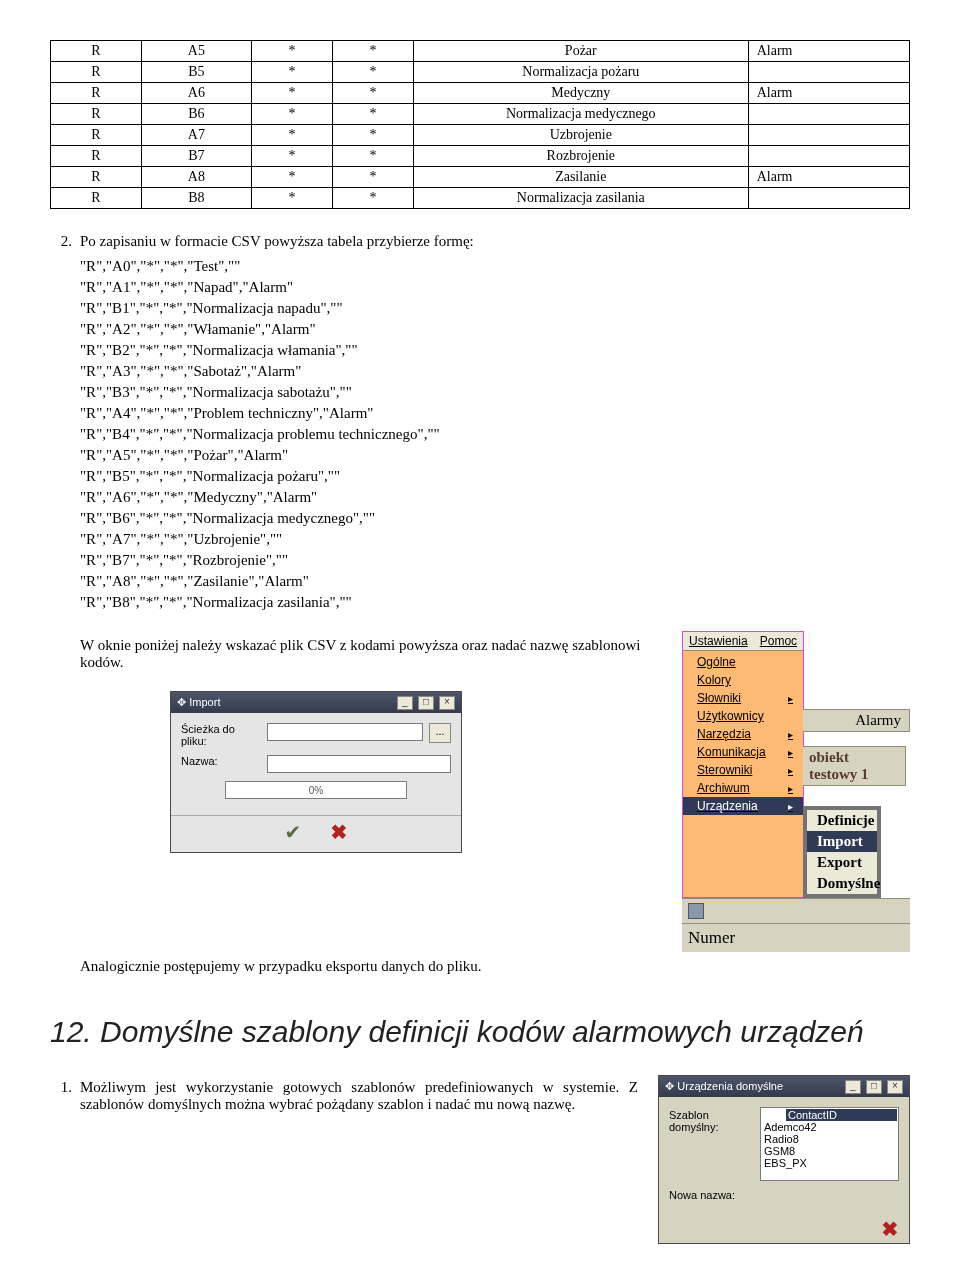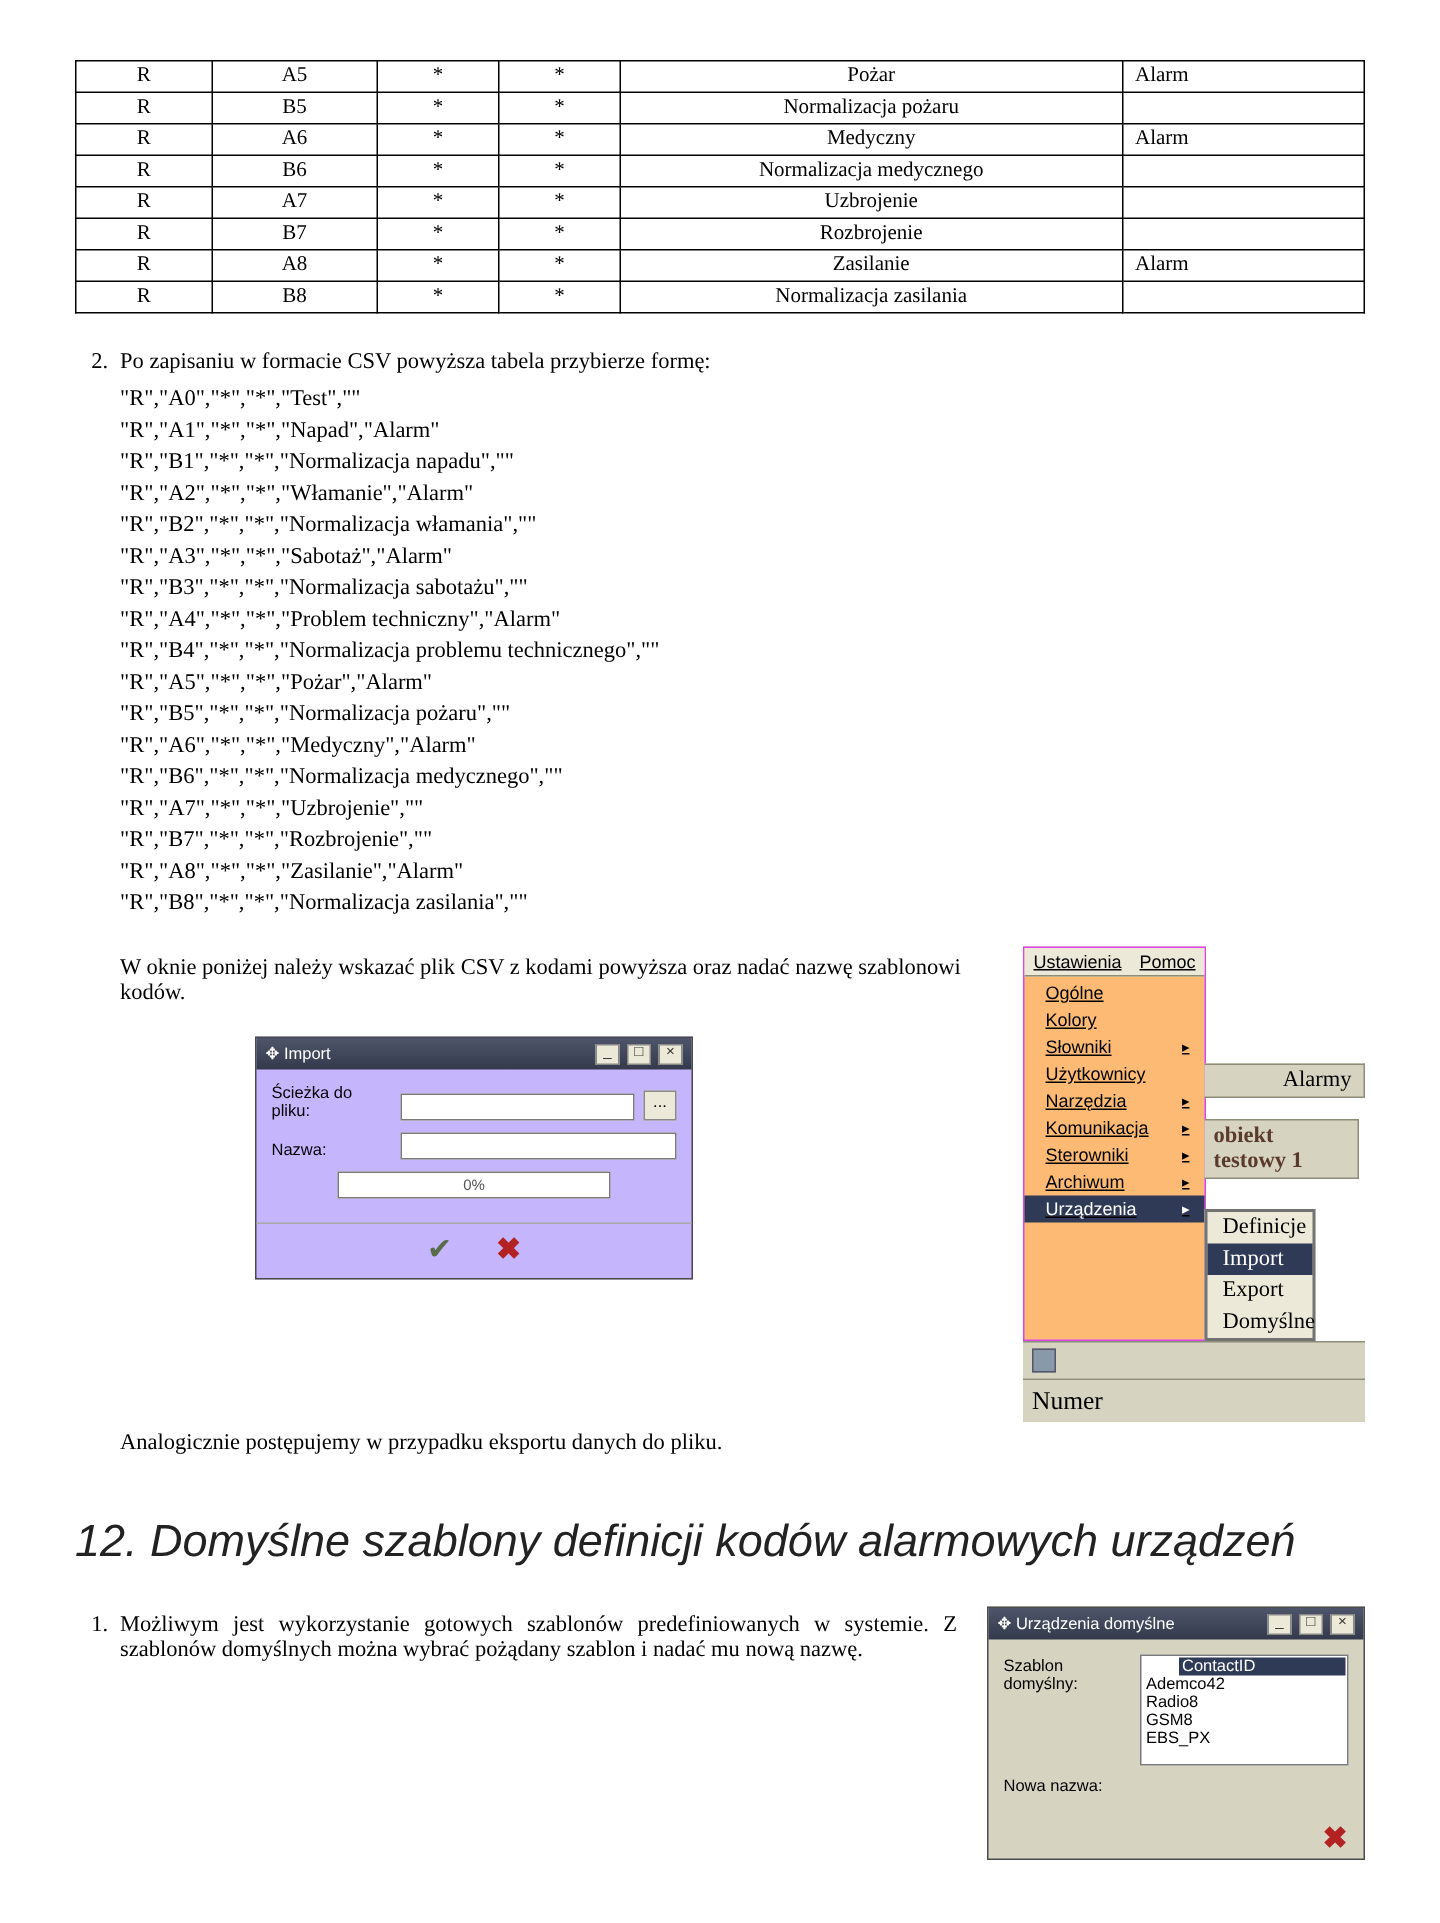--- a/index.html
+++ b/index.html
@@ -87,22 +87,23 @@
     display: flex;
     justify-content: space-between;
     align-items: center;
   }
   .menu-list .mi.selected {
     background: #2f3a57;
     color: #fff;
   }
   .submenu {
     background: #ece9d8;
-    border: 2px solid #737373;
+    border: 4px solid #737373;
     width: 110px;
+    font-weight: bold;
   }
   .submenu .mi { padding: 2px 10px; }
   .submenu .mi.selected { background: #2f3a57; color: #fff; }
   .menu-row { display: flex; }
   .floating-right {
     margin-left: -1px;
   }
   .under-label {
     text-align: right;
     padding: 2px 8px;
@@ -112,21 +113,21 @@
   }
   .sub-under { padding: 4px 6px; display:flex; align-items:center; gap:4px; background:#d6d3c0; border-top:1px solid #8d8d7a;}
   .sub-under2 { padding: 4px 6px; background:#d6d3c0; border-top:1px solid #8d8d7a; font-size:17px;}
 
   
   .import-dialog {
     font-family: Arial, sans-serif;
     font-size: 11px;
     width: 290px;
     border: 1px solid #4a4a4a;
-    background: #c4b5fd;
+    background: #e5e5e5;
     margin: 20px 0 28px 120px;
   }
   .dlg-title {
     background: linear-gradient(#4e556a,#343a4c);
     color: #fff;
     padding: 3px 6px;
     display: flex;
     justify-content: space-between;
     align-items: center;
   }
@@ -139,21 +140,21 @@
     text-align: center;
     line-height: 10px;
     font-size: 10px;
     color: #333;
   }
   .dlg-body {
     padding: 10px 10px 8px 10px;
   }
   .dlg-row {
     display: flex;
-    align-items: flex-end;
+    align-items: flex-start;
     margin-bottom: 8px;
     gap: 6px;
   }
   .dlg-row label { width: 80px; }
   .dlg-row input[type=text] {
     flex: 1;
     height: 16px;
     border: 1px solid #7a7a7a;
     background: #fff;
     font-size: 11px;

